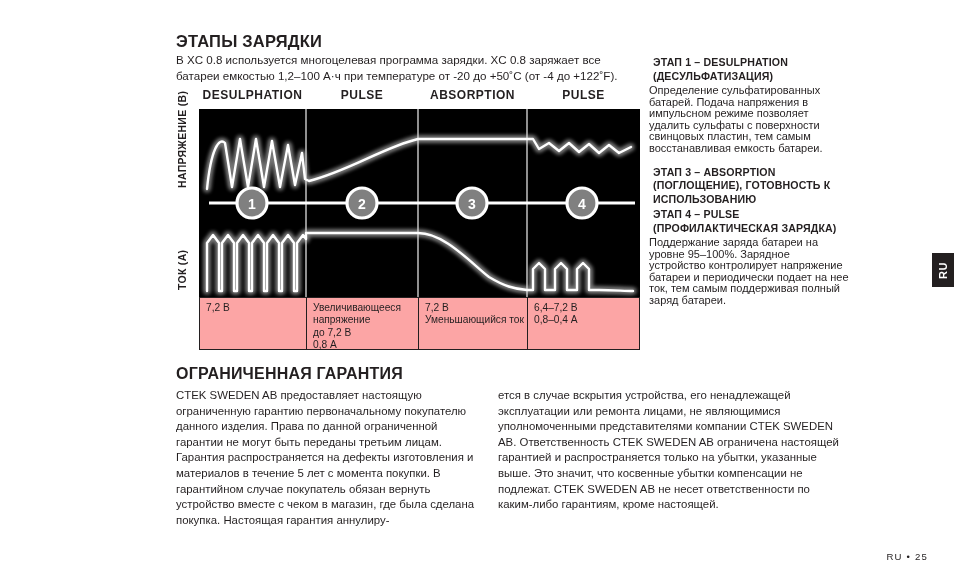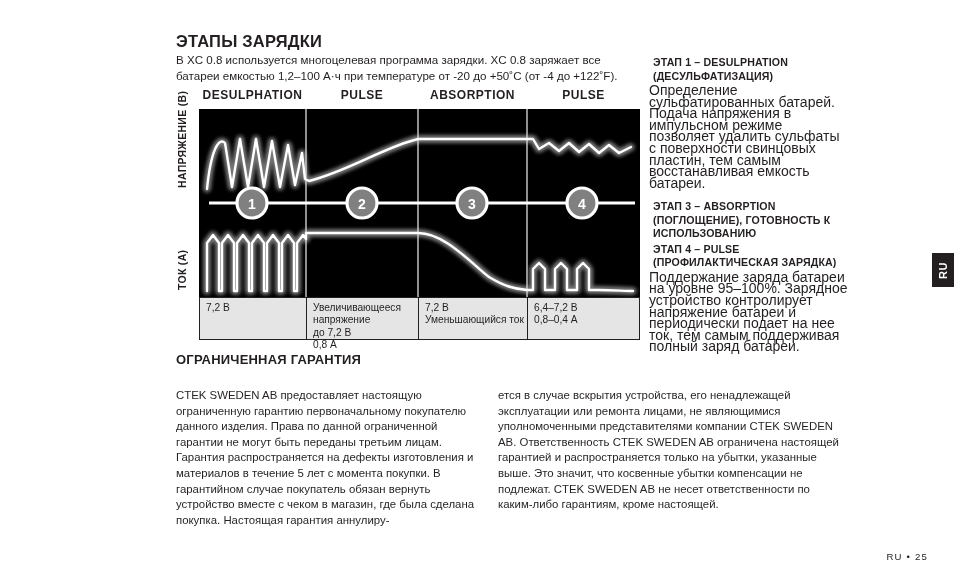--- a/index.html
+++ b/index.html
@@ -87,25 +87,25 @@
     left: 23px; top: 21px;
     width: 441px; height: 188px;
     background: #000000;
     overflow: hidden;
   }
   #chart-graph svg { display: block; }
 
   #chart-table {
     position: absolute;
     left: 23px; top: 209px;
-    width: 441px; height: 43px;
+    width: 441px; height: 53px;
     display: flex;
     border: 1px solid #231f20;
     box-sizing: border-box;
-    background: #e5e5e5;
+    background: #fca5a5;
   }
   #chart-table .cell {
     box-sizing: border-box;
     padding: 4px 0 0 6px;
     font-size: 10.2px;
     line-height: 12.4px;
     border-right: 1px solid #231f20;
     color: #231f20;
     white-space: pre-line;
   }
@@ -123,31 +123,31 @@
   }
   .side-h {
     font-size: 10.6px;
     font-weight: bold;
     line-height: 13.5px;
     letter-spacing: 0.15px;
     color: #231f20;
     margin: 0 0 2px 4px;
   }
   .side-p {
-    font-size: 14px;
+    font-size: 11px;
     line-height: 11.6px;
     color: #231f20;
     margin: 0 0 11px 0;
   }
   .side-p.last { margin-bottom: 0; }
 
   
   #warranty-title {
-    left: 176px; top: 352px;
-    font-size: 13px;
+    left: 176px; top: 365px;
+    font-size: 16px;
   }
   #warranty-col-left {
     position: absolute;
     left: 176px; top: 388px;
     width: 310px;
     font-size: 11.4px;
     line-height: 15.6px;
   }
   #warranty-col-right {
     position: absolute;

